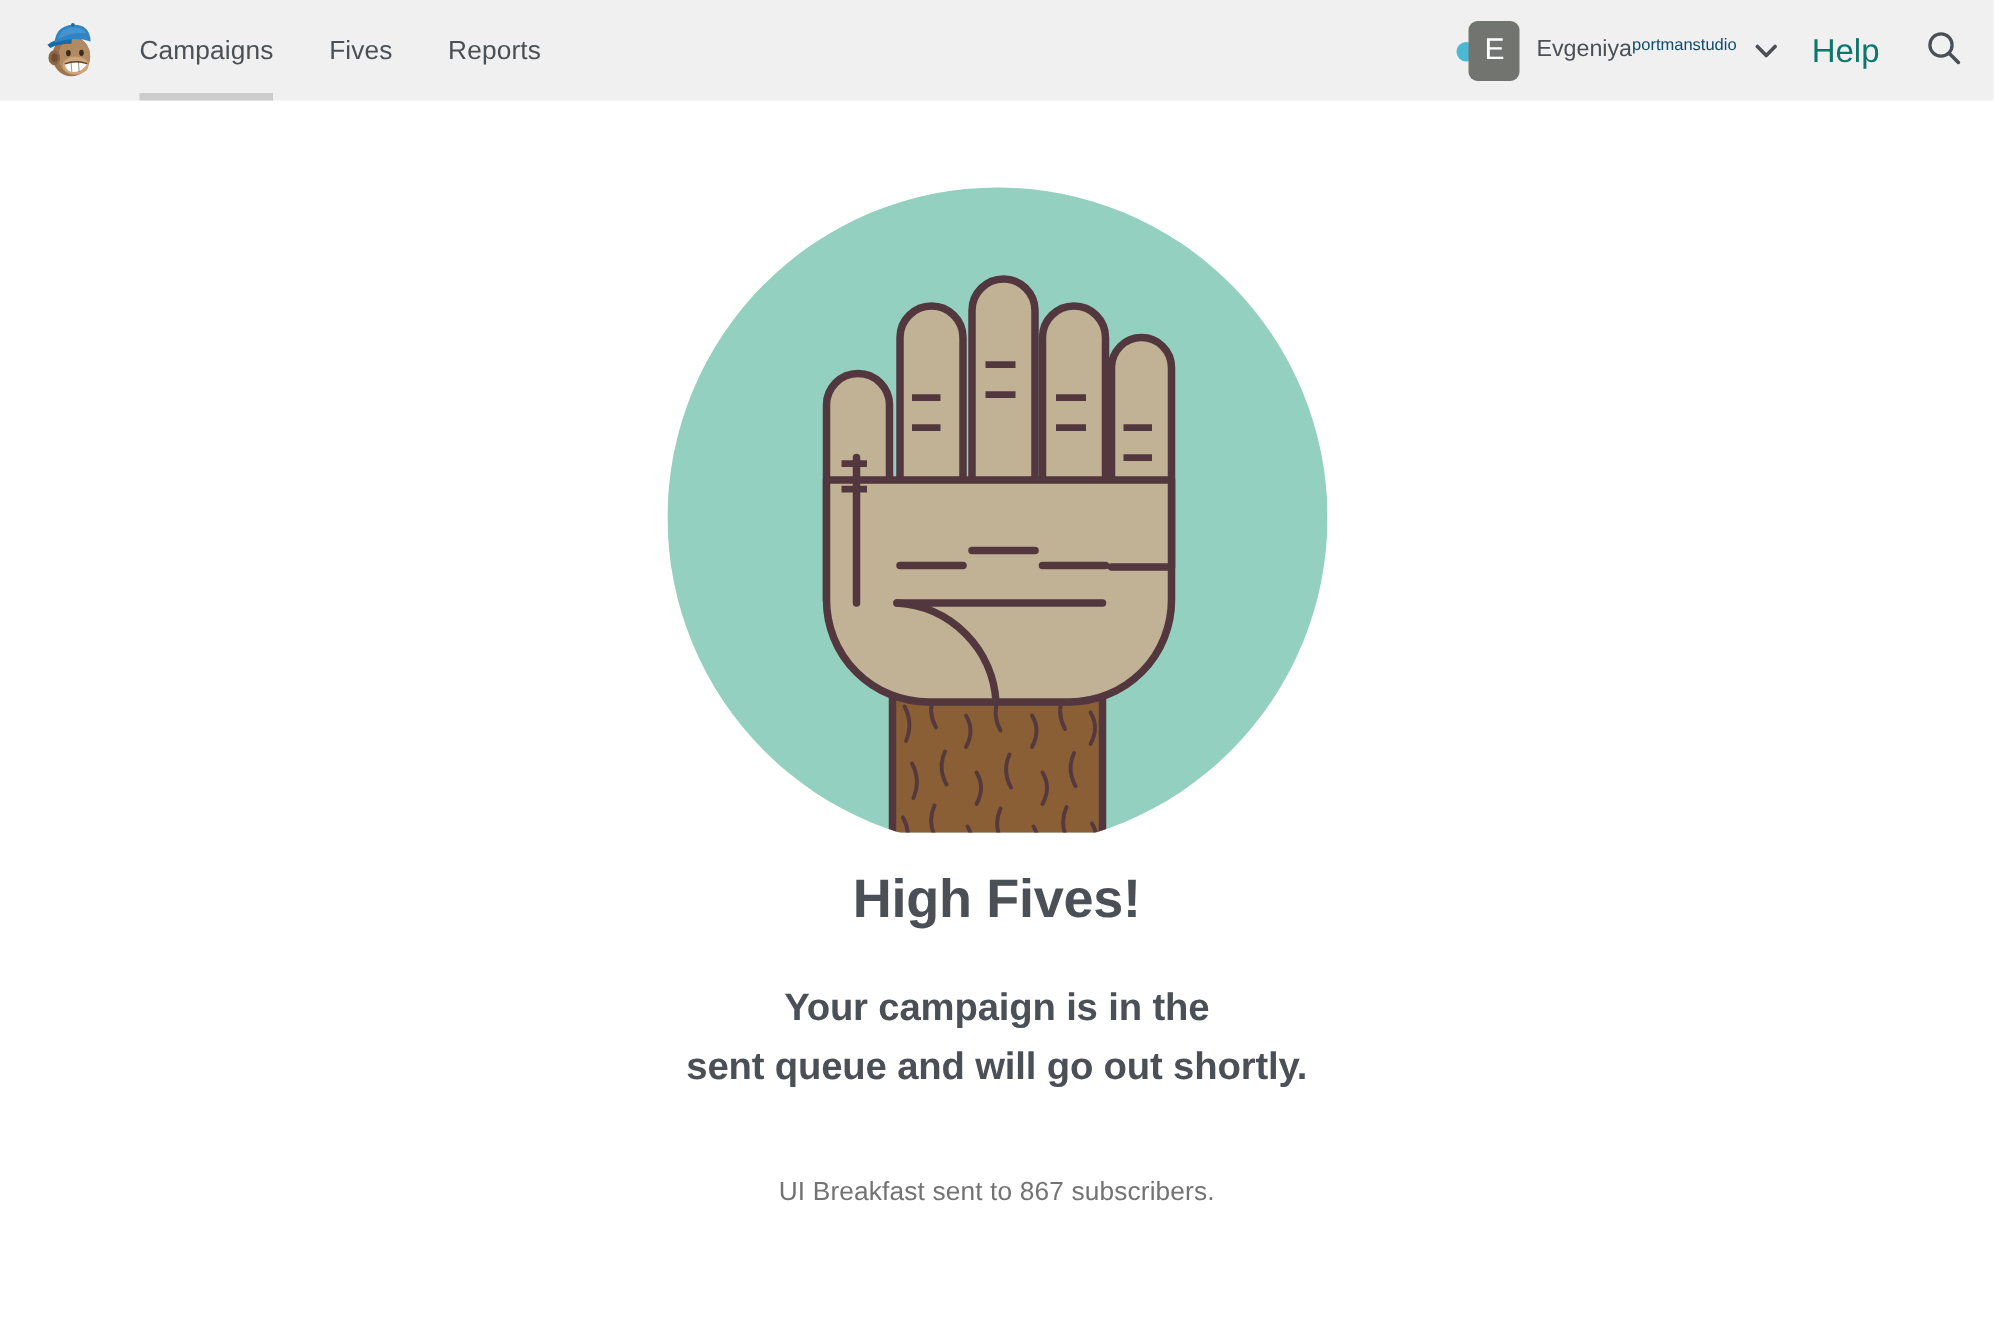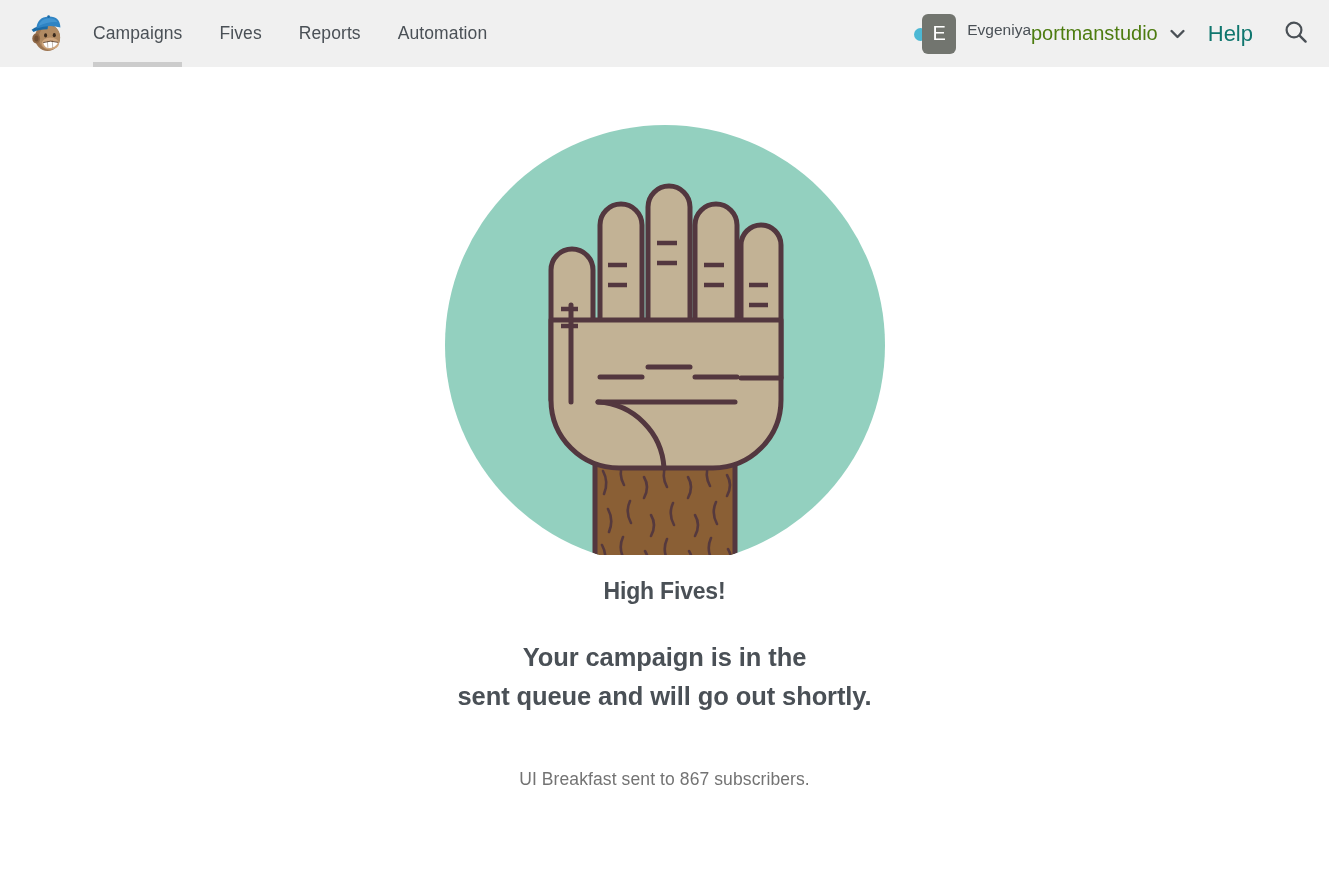--- a/index.html
+++ b/index.html
@@ -124,22 +124,22 @@
     flex-direction: row;
     justify-content: center;
     line-height: 1.32;
     margin-right: 8px;
   }
   .acct-user {
     font-size: 15.5px;
     color: #4a5056;
   }
   .acct-org {
-    font-size: 20px;
-    color: #4d7c0f;
+    font-size: 11px;
+    color: #0c4a6e;
   }
 
   .chev {
     width: 24px;
     height: 24px;
     display: flex;
     align-items: center;
     justify-content: center;
     margin-right: 18px;
     cursor: pointer;
@@ -178,21 +178,21 @@
 
   .illo {
     margin-top: 48px;
     width: 440px;
     height: 440px;
     flex: 0 0 auto;
   }
 
   .headline {
     margin: 23px 0 0 0;
-    font-size: 23px;
+    font-size: 36px;
     font-weight: bold;
     color: #4a5056;
     text-align: center;
     letter-spacing: -0.2px;
   }
 
   .subhead {
     margin: 33px 0 0 0;
     font-size: 25.5px;
     font-weight: bold;
@@ -242,21 +242,20 @@
 
         <circle cx="20.6" cy="2.6" r="1.3" fill="#1b6aa5"></circle>
       </svg>
     </span>
   </a>
 
   <nav class="nav">
     <a class="nav-item active" href="#">Campaigns</a>
     <a class="nav-item" href="#">Fives</a>
     <a class="nav-item" href="#">Reports</a>
-    <a class="nav-item" href="#">Automation</a>
   </nav>
 
   <div class="spacer"></div>
 
   <div class="right-cluster">
 
     <div class="account">
       <div class="avatar-wrap">
         <span class="status-dot"></span>
         <span class="avatar">E</span>

